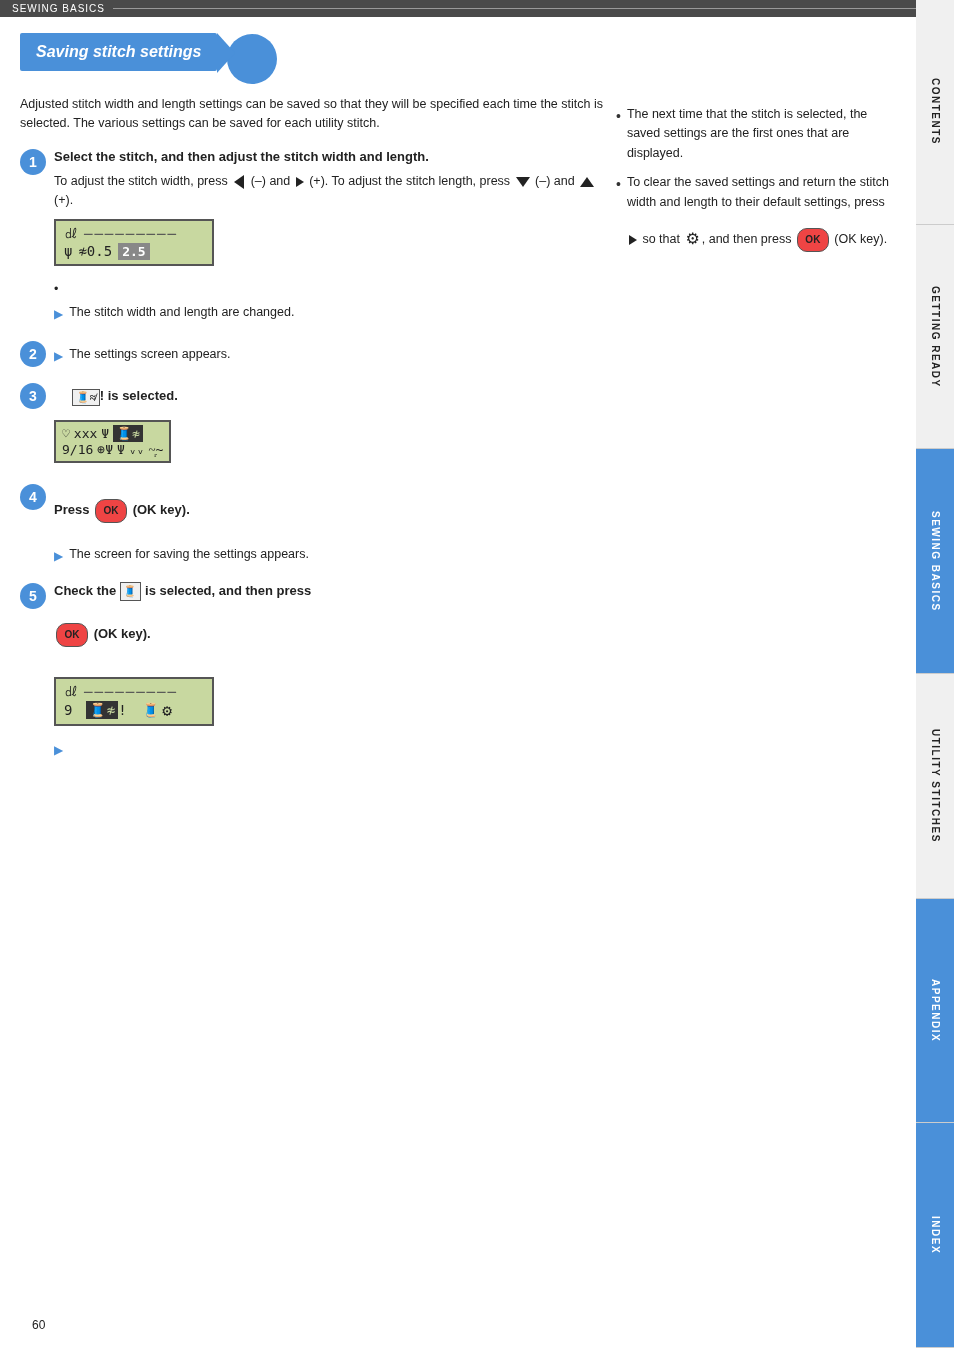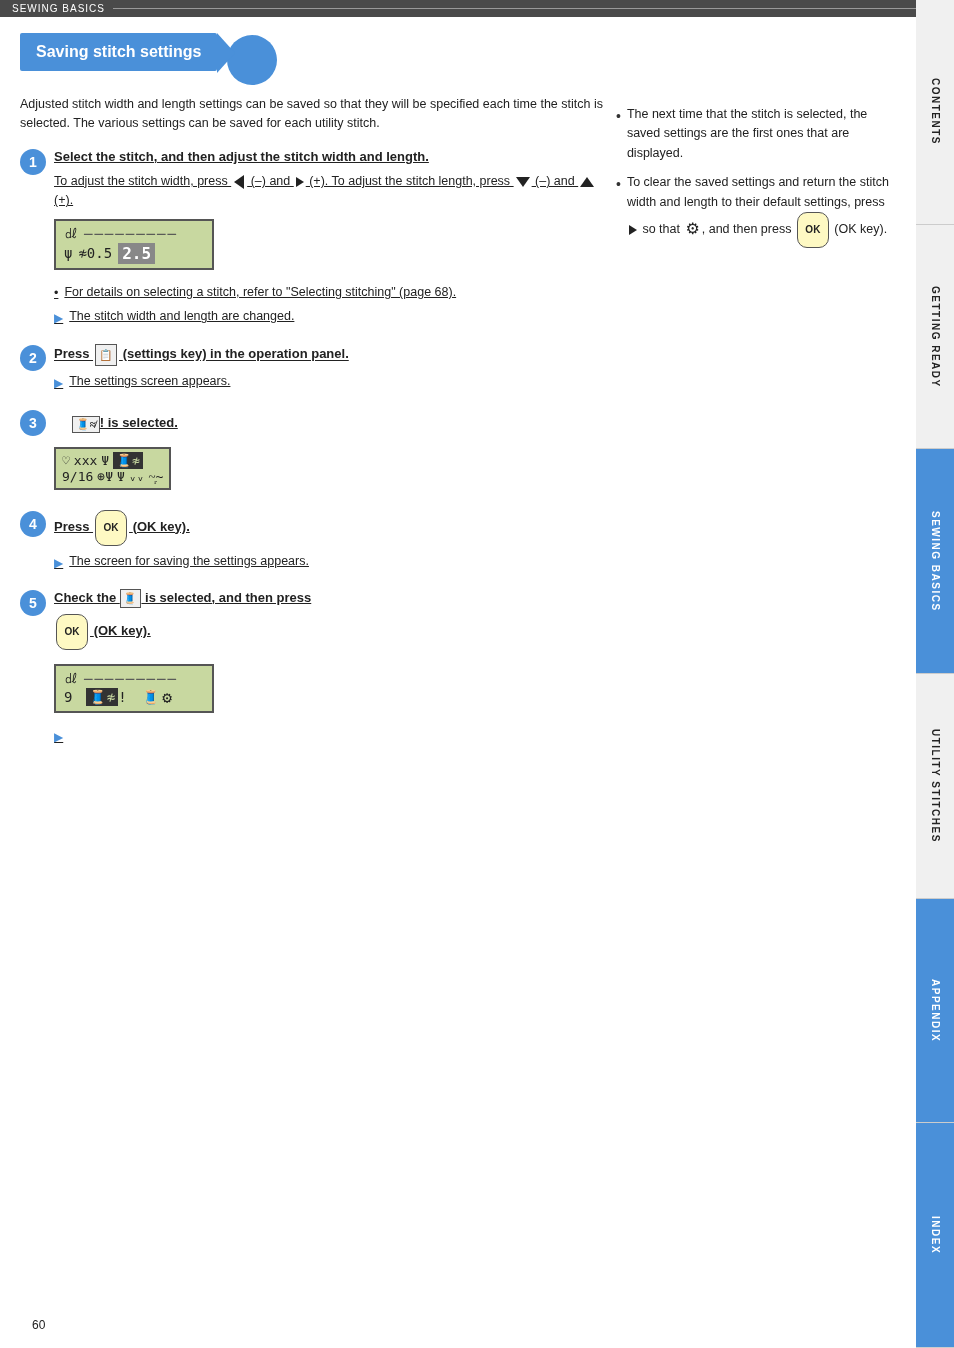--- a/index.html
+++ b/index.html
@@ -81,22 +81,23 @@
       right: -18px;
       top: 0;
       width: 0;
       height: 0;
       border-top: 20px solid transparent;
       border-bottom: 20px solid transparent;
       border-left: 18px solid #4a90d9;
     }
     .title-area {
       display: flex;
-      align-items: flex-end;
+      align-items: center;
       margin-bottom: 10px;
+      font-style: italic;
     }
     .title-circle {
       width: 50px;
       height: 50px;
       background: #4a90d9;
       border-radius: 50%;
       margin-left: 10px;
       flex-shrink: 0;
     }
 
@@ -138,21 +139,20 @@
       font-weight: bold;
       font-size: 14px;
       display: flex;
       align-items: center;
       justify-content: center;
       flex-shrink: 0;
       margin-top: 1px;
     }
     .step-content {
       flex: 1;
-      text-decoration: underline;
     }
     .step-title {
       font-weight: bold;
       font-size: 13px;
       line-height: 1.4;
       margin-bottom: 6px;
     }
     .step-body {
       font-size: 12.5px;
       line-height: 1.55;
@@ -196,21 +196,21 @@
       gap: 6px;
     }
     .lcd-dashes {
       color: #555;
       letter-spacing: 2px;
     }
     .lcd-value {
       background: #888;
       color: #fff;
       padding: 1px 4px;
-      font-size: 16px;
+      font-size: 13px;
       font-weight: bold;
     }
 
     
     .stitch-display {
       border: 2px solid #555;
       background: #c8d8a0;
       padding: 3px 6px;
       display: inline-block;
       margin: 8px 0;
@@ -227,28 +227,28 @@
       color: #c8d8a0;
       padding: 1px 3px;
     }
 
     
     .ok-btn {
       display: inline-flex;
       align-items: center;
       justify-content: center;
       width: 32px;
-      height: 36px;
+      height: 24px;
       border: 1.5px solid #555;
       border-radius: 10px;
       font-size: 10px;
       font-weight: bold;
-      background: #fef9c3;
-      vertical-align: middle;
-      margin: 0 2px;
+      background: #ef4444;
+      vertical-align: middle;
+      margin: 16px 2px;
     }
     .play-btn-small {
       display: inline-block;
       width: 0;
       height: 0;
       border-top: 5px solid transparent;
       border-bottom: 5px solid transparent;
       border-left: 8px solid #222;
       vertical-align: middle;
       margin: 0 2px;
@@ -426,37 +426,31 @@
             <div class="lcd-row">
               <span>ψ</span>
               <span style="">≉0.5</span>
               <span class="lcd-value">2.5</span>
             </div>
           </div>
 
           
           <div class="sub-item">
             <span class="bullet-dot">•</span>
-            <span>For details on selecting a stitch, refer to "Selecting stitching" (page 68).</span>
           </div>
           <div class="sub-item">
             <span class="arrow-right">▶</span>
             <span>The stitch width and length are changed.</span>
           </div>
         </div>
       </div>
 
       <div class="step">
         <div class="step-number">2</div>
         <div class="step-content">
-          <div class="step-title">
-            Press
-            <span class="settings-key">📋</span>
-            <strong>(settings key) in the operation panel.</strong>
-          </div>
           <div class="sub-item">
             <span class="arrow-right">▶</span>
             <span>The settings screen appears.</span>
           </div>
         </div>
       </div>
 
       <div class="step">
         <div class="step-number">3</div>
         <div class="step-content">

